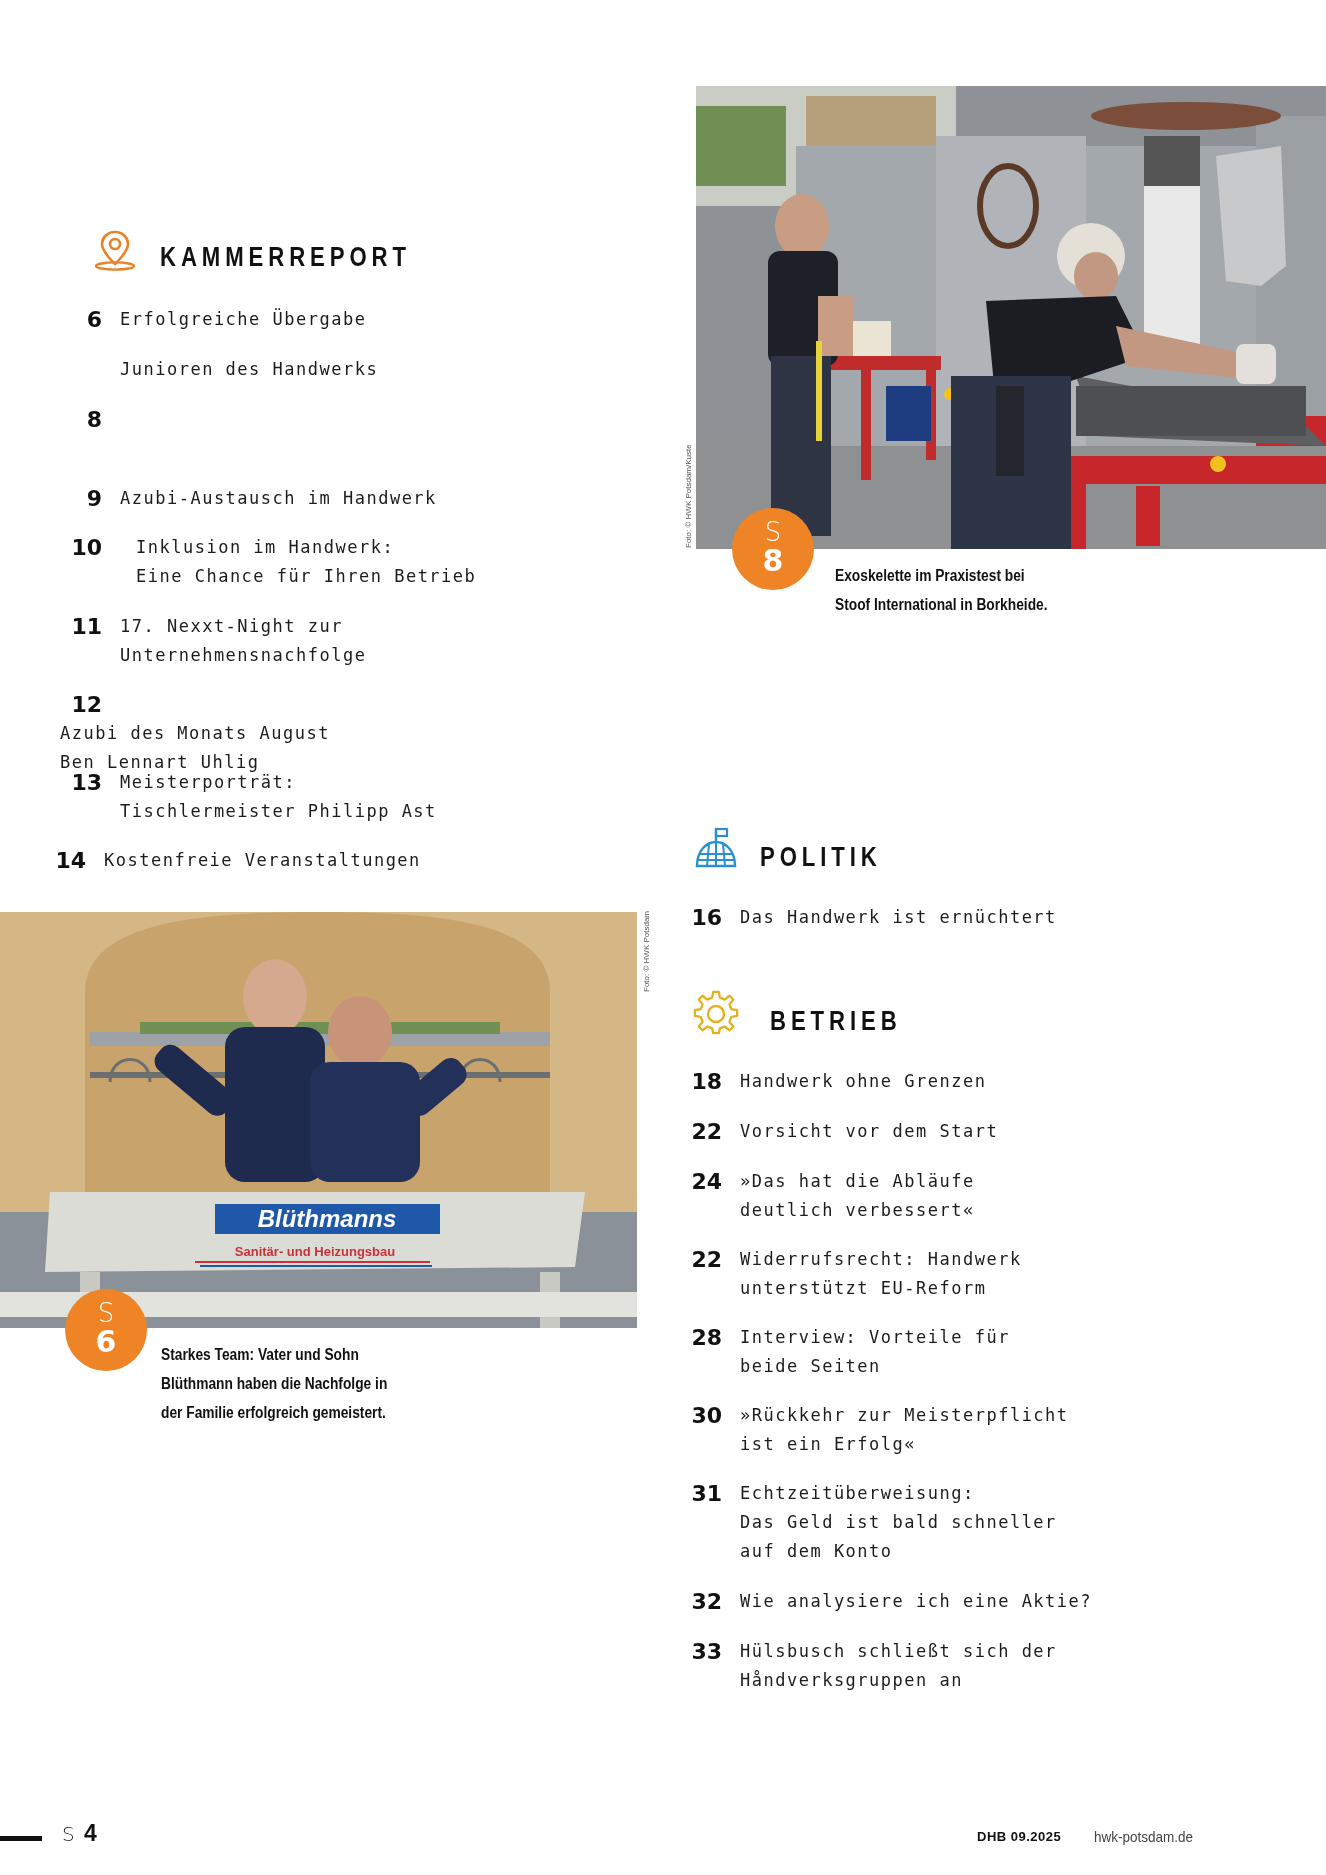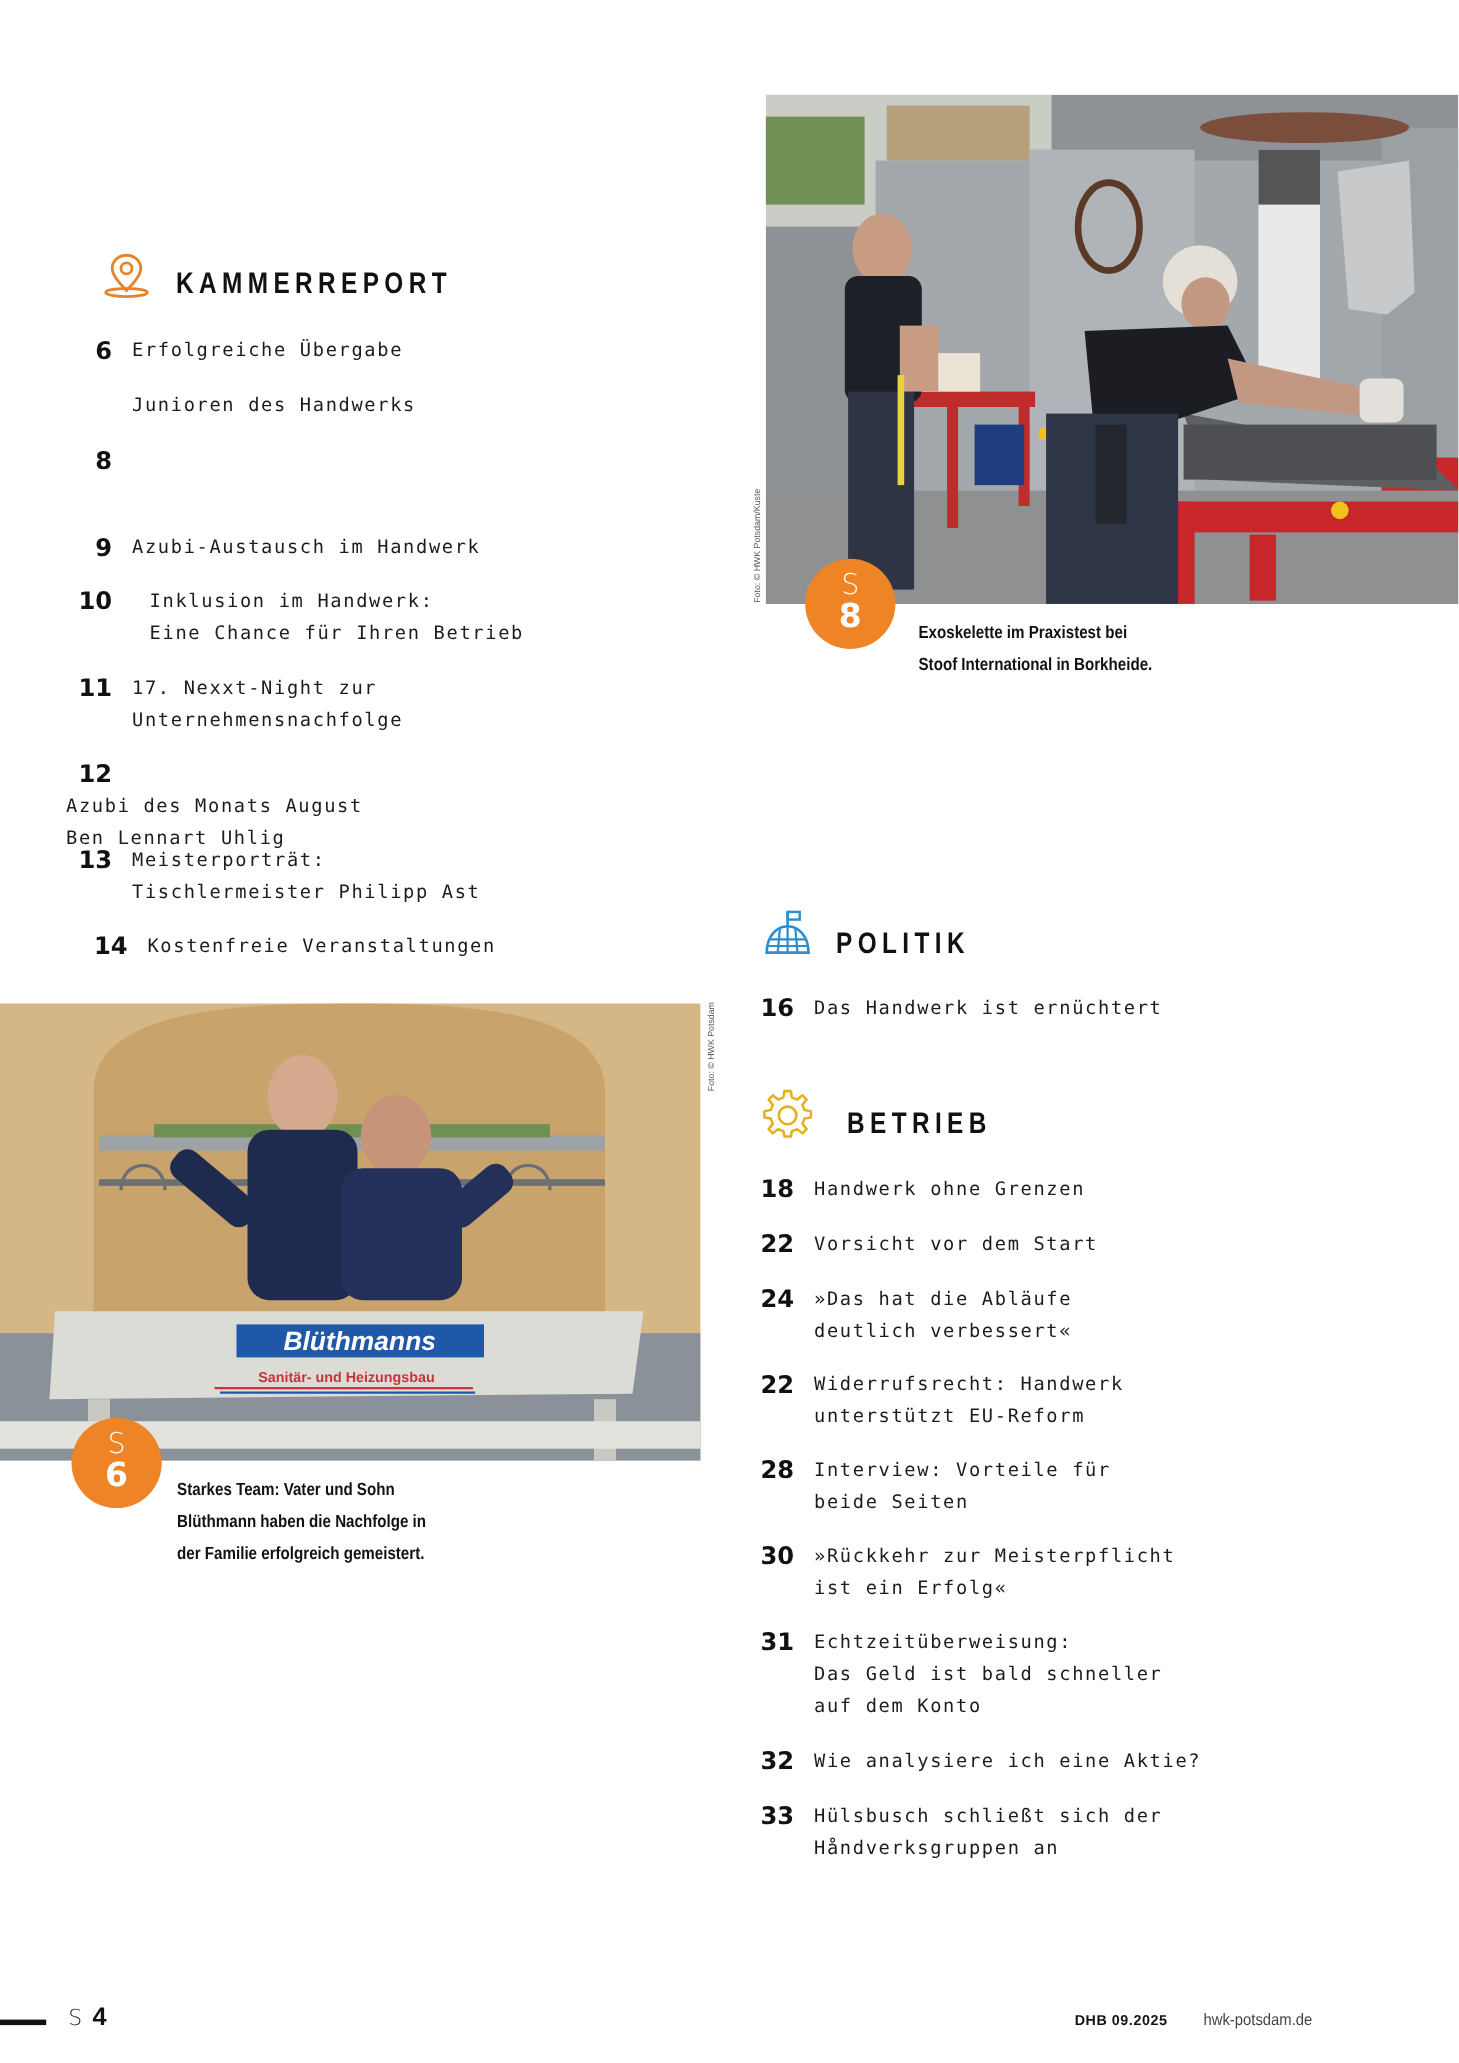--- a/index.html
+++ b/index.html
@@ -69,21 +69,21 @@
   <div class="entry" style="left:60px; top:690px;flex-direction:column;">
     <span class="num">12</span>
     <span class="ttl">Azubi des Monats August
 Ben Lennart Uhlig</span>
   </div>
   <div class="entry" style="left:60px; top:768px;">
     <span class="num">13</span>
     <span class="ttl">Meisterporträt:
 Tischlermeister Philipp Ast</span>
   </div>
-  <div class="entry" style="left:74px; top:846px;align-items:flex-end;">
+  <div class="entry" style="left:44px; top:846px;align-items:flex-end;">
     <span class="num">14</span>
     <span class="ttl">Kostenfreie Veranstaltungen</span>
   </div>
 </div>
 
 <div class="photo" style="left:696px; top:86px; width:630px; height:463px;">
   <svg width="630" height="463" viewBox="0 0 630 463">
     <rect width="630" height="463" fill="#8e9296"></rect>
 
     <rect x="0" y="0" width="260" height="120" fill="#c9cdc5"></rect>

